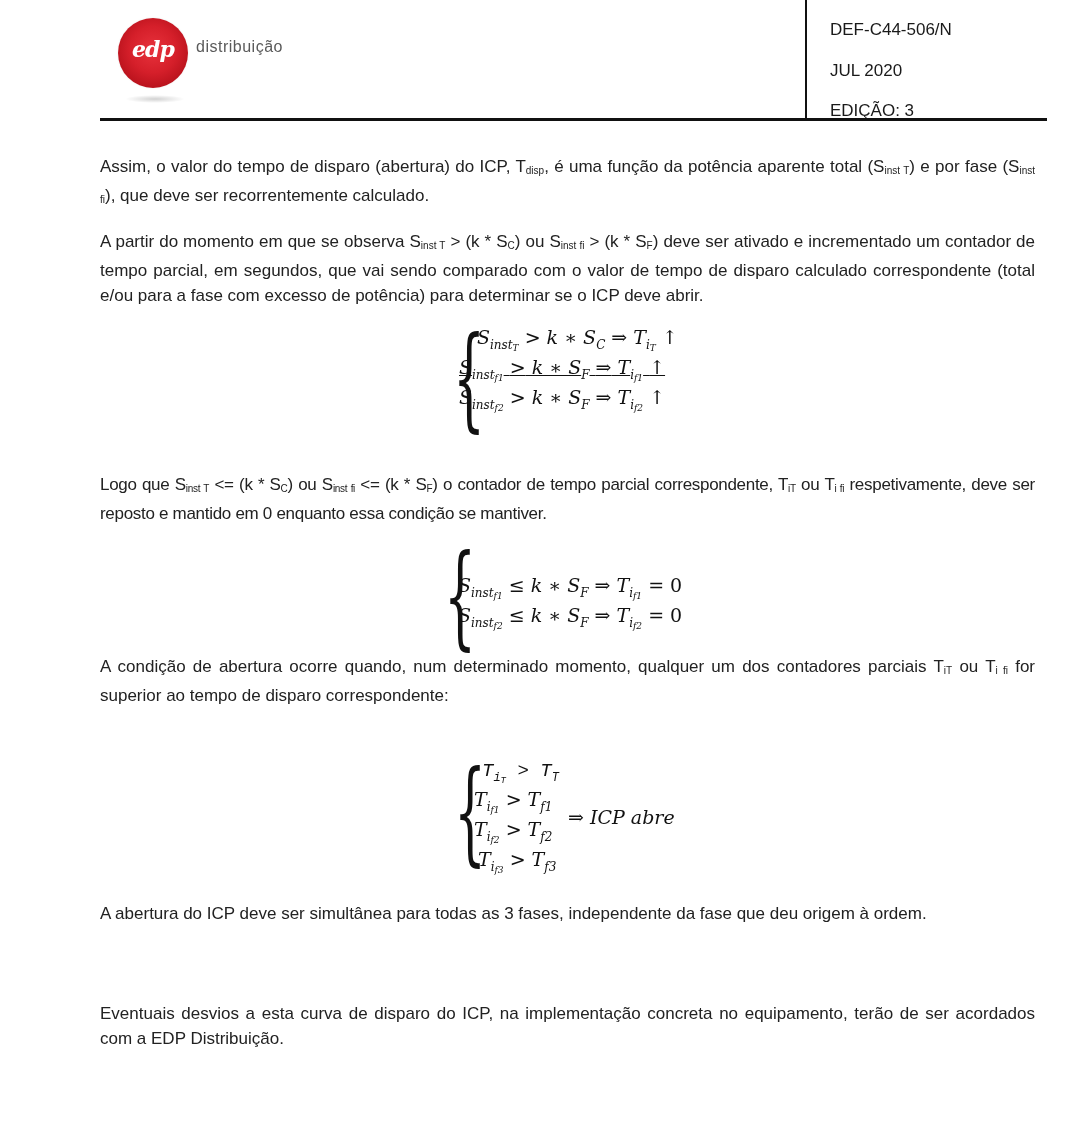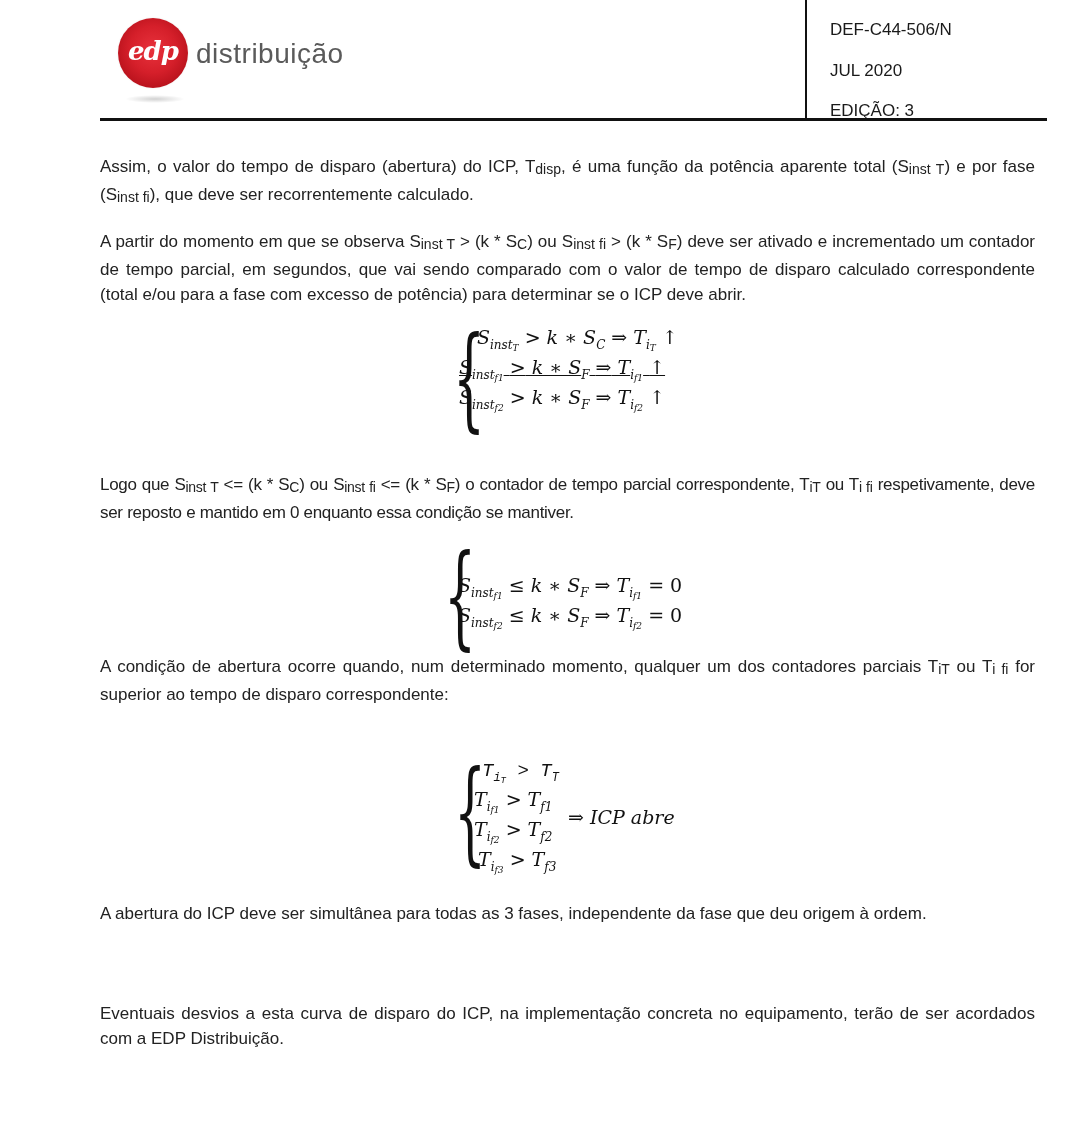--- a/index.html
+++ b/index.html
@@ -7,33 +7,33 @@
       width: 1080px; height: 1132px; position: relative; overflow: hidden;
       font-family: "Liberation Sans", "DejaVu Sans", sans-serif;
       color: #1f1f1f;
     }
     .header { position: absolute; left: 0; top: 0; width: 1080px; height: 124px; }
     .logo { position: absolute; left: 118px; top: 18px; width: 70px; height: 70px; border-radius: 50%;
       background: radial-gradient(circle at 50% 45%, #e8323c 0%, #d51f2a 45%, #b8121c 75%, #a50d17 100%);
       box-shadow: 0 0 2px rgba(0,0,0,0.1);
     }
     .logo-text { position: absolute; left: 0; top: 18px; width: 70px; text-align: center;
-      font-family: "DejaVu Serif", serif; font-style: italic; font-weight: bold; color: #fff; font-size: 26px; letter-spacing: -1px; }
+      font-family: "DejaVu Serif", serif; font-style: italic; font-weight: bold; color: #fff; font-size: 22px; letter-spacing: -1px; }
     .logo-shadow { position: absolute; left: 125px; top: 95px; width: 60px; height: 8px; border-radius: 50%;
       background: radial-gradient(ellipse at center, rgba(0,0,0,0.18) 0%, rgba(0,0,0,0) 70%); }
-    .brand { position: absolute; left: 196px; top: 38px; font-size: 28px; color: #5a5a5a; letter-spacing: 0.5px; }
+    .brand { position: absolute; left: 196px; top: 38px; font-size: 16px; color: #5a5a5a; letter-spacing: 0.5px; }
     .vline { position: absolute; left: 805px; top: 0; width: 2px; height: 121px; background: #111; }
     .hline { position: absolute; left: 100px; top: 118px; width: 947px; height: 3px; background: #111; }
     .meta { position: absolute; left: 830px; font-weight: normal; font-size: 17px; color: #1a1a1a; }
     .meta.code { top: 20px; }
     .meta.date { top: 61px; }
     .meta.ed { top: 101px; height: 17px; overflow: hidden; }
 
     .p { position: absolute; left: 100px; width: 935px; font-size: 17px; line-height: 25px; text-align: justify; color: #222; }
-    .p sub, .sub { font-size: 14px; vertical-align: -2px; }
+    .p sub, .sub { font-size: 10px; vertical-align: -2px; }
     .math { position: absolute; font-family: "DejaVu Serif", "Liberation Serif", serif; font-style: italic; font-size: 19px; color: #111; }
     .brace { position: absolute; font-style: normal; font-family: "DejaVu Serif", serif; color: #111; }
     .mrow { position: absolute; white-space: nowrap; }
     .mrow .s { font-size: 12px; vertical-align: -5px; }
     .mrow .ss { font-size: 9px; vertical-align: -2px; }
     .up { font-style: normal; }
   </style>
 </head>
 <body>
 

